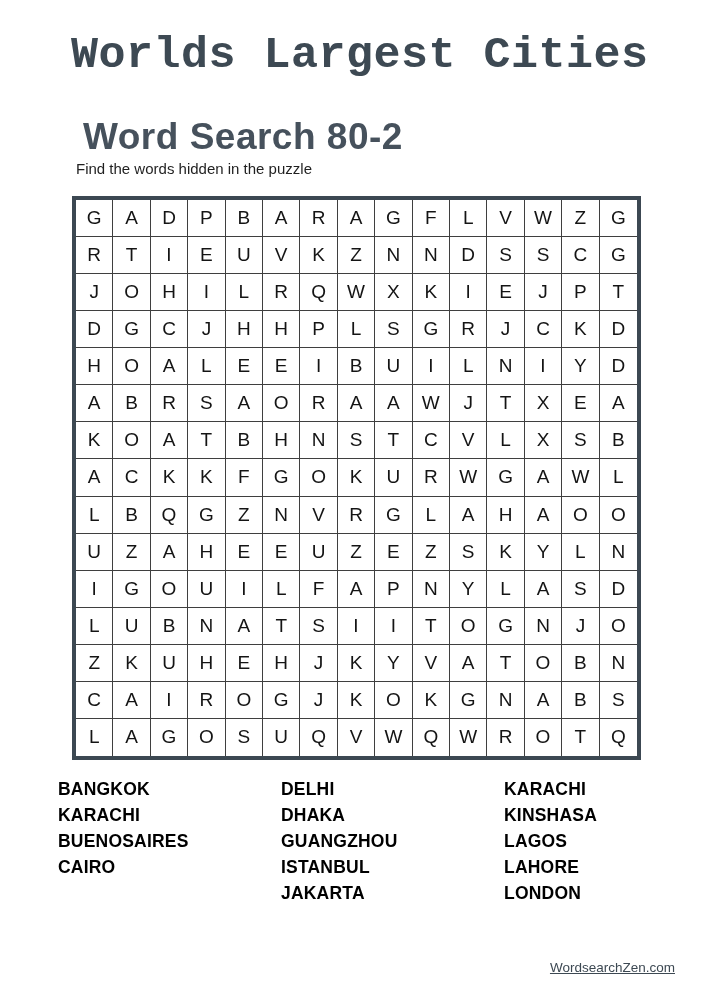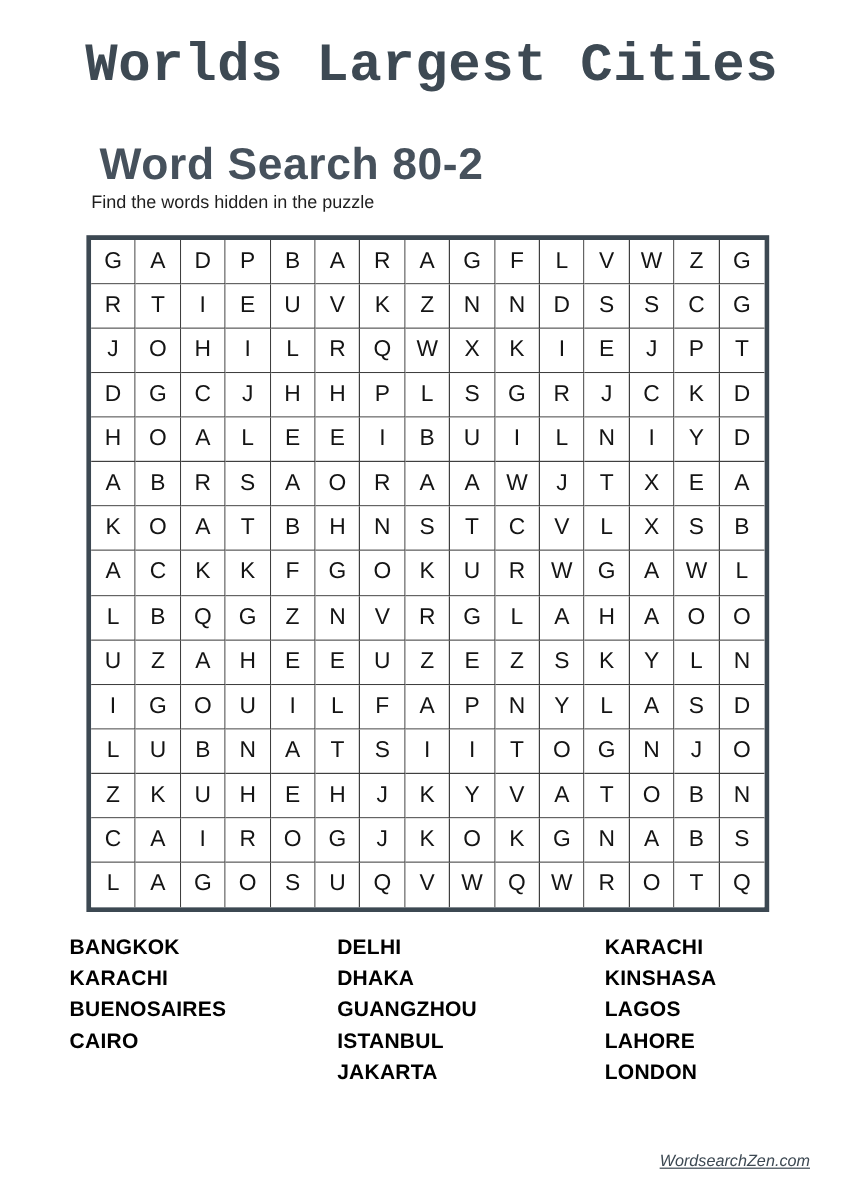--- a/index.html
+++ b/index.html
@@ -62,21 +62,20 @@
     font-size: 17.5px; font-weight: 700; color: #000000;
     line-height: 26px;
     letter-spacing: 0.2px;
     white-space: nowrap;
   }
   .footer-link {
     position: absolute; top: 960px; right: 32px;
     font-size: 13.5px; color: #3d4953;
     text-decoration: underline;
     cursor: pointer;
-    font-style: italic;
   }
 </style>
 </head>
 <body>
 
 <div>
   <h1 class="page-title">Worlds Largest Cities</h1>
   <h2 class="page-subtitle">Word Search 80-2</h2>
   <p class="instruction">Find the words hidden in the puzzle</p>
 

